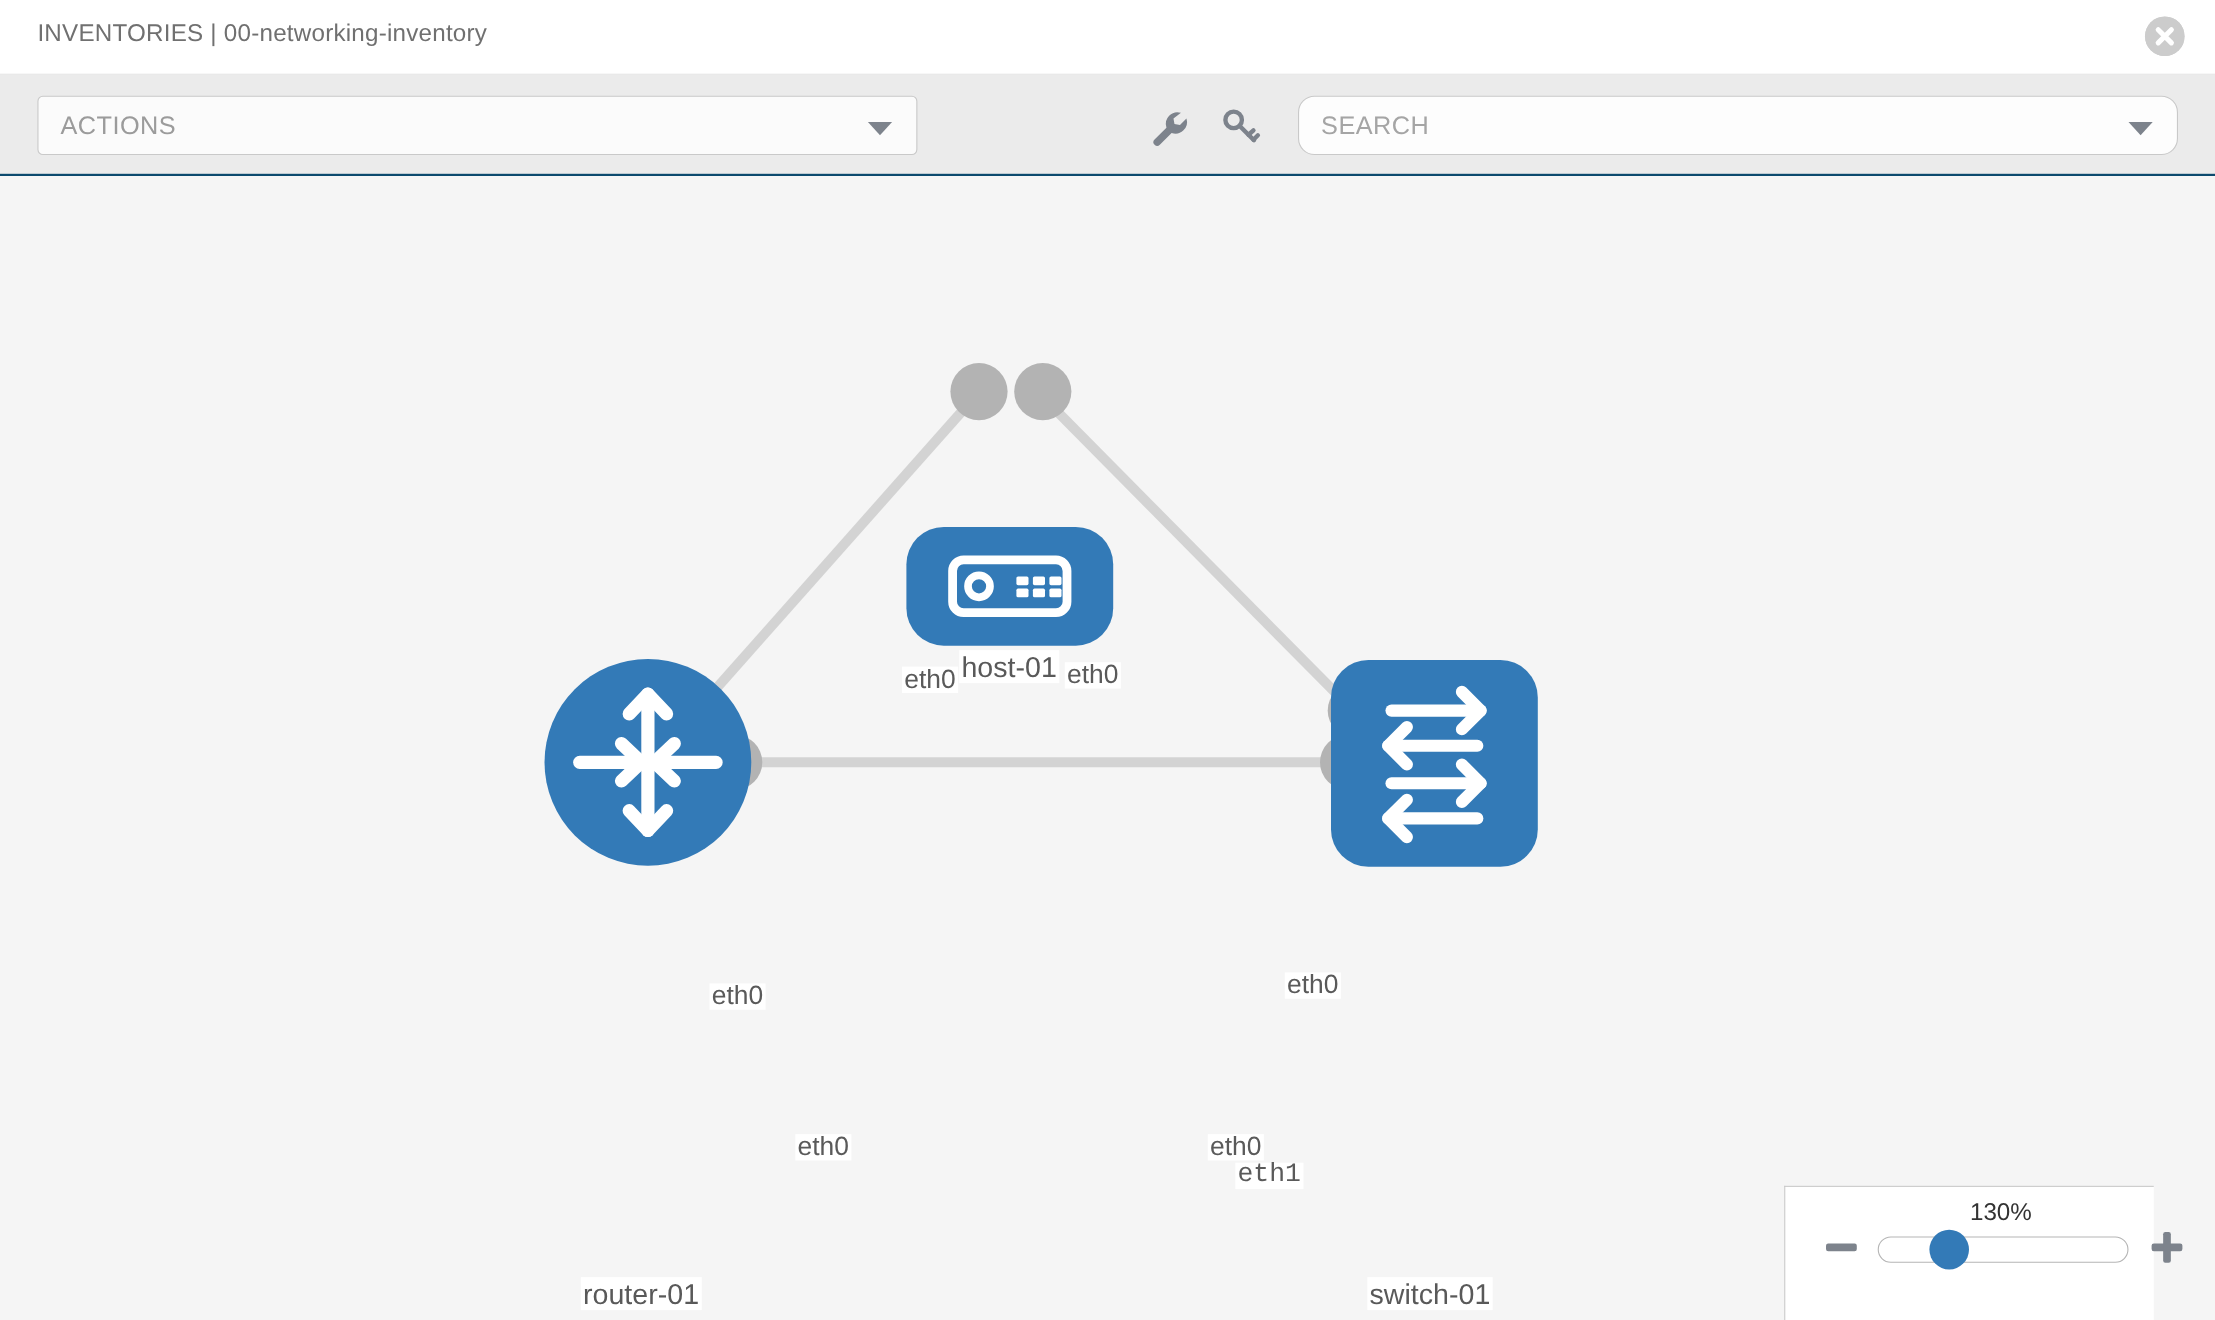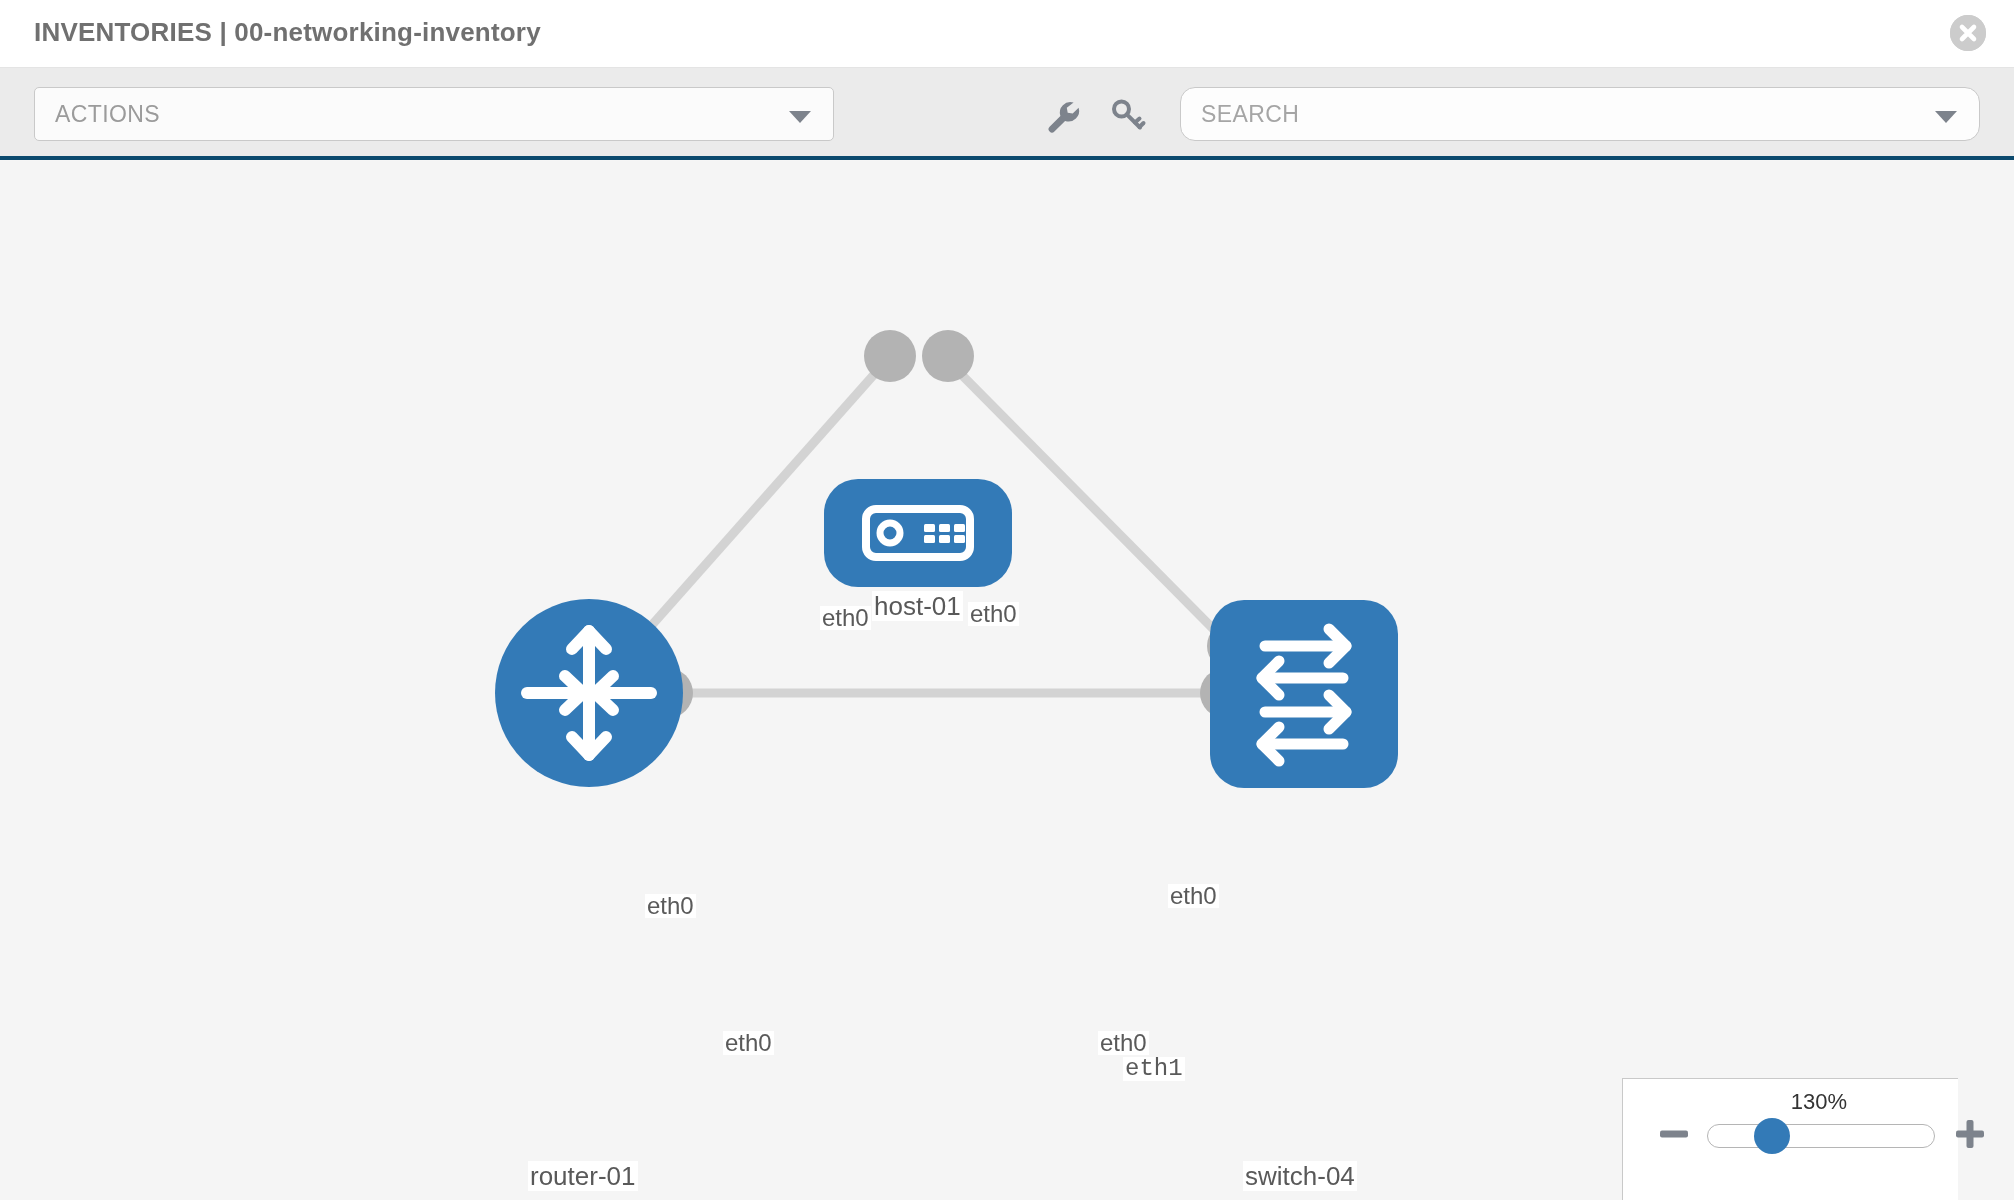--- a/index.html
+++ b/index.html
@@ -21,43 +21,43 @@
   .header {
     position: absolute;
     top: 0; left: 0;
     width: 2014px; height: 68px;
     background: #ffffff;
     border-bottom: 1px solid #e4e4e4;
   }
   .page-title {
     position: absolute;
     left: 34px; top: 17px;
-    font-size: 26px;
-    font-weight: bold;
+    font-size: 22px;
+    font-weight: normal;
     color: #707070;
     letter-spacing: 0.2px;
     white-space: nowrap;
   }
   .close-btn {
     position: absolute;
     right: 28px; top: 15px;
     width: 36px; height: 36px;
     border-radius: 50%;
     background: #cccccc;
     cursor: pointer;
   }
   .close-btn svg { display: block; }
 
   
   .toolbar {
     position: absolute;
     top: 68px; left: 0;
     width: 2014px; height: 92px;
     background: #ebebeb;
-    border-bottom: 4px solid #0c4a6e;
+    border-bottom: 2px solid #0c4a6e;
   }
   .actions-select {
     position: absolute;
     left: 34px; top: 19px;
     width: 800px; height: 54px;
     background: #fbfbfb;
     border: 1px solid #c9c9c9;
     border-radius: 5px;
     cursor: pointer;
   }
@@ -287,21 +287,21 @@
           <path d="M-39 18 H 42"></path>
           <path d="M25 1 L42 18 L25 35"></path>
           <path d="M39 50 H -42"></path>
           <path d="M-25 33 L-42 50 L-25 67"></path>
         </g>
       </g>
     </svg>
 
     <div class="nlabel" style="left:872px; top:430px;">host-01</div>
     <div class="nlabel" style="left:528px; top:1000px;">router-01</div>
-    <div class="nlabel" style="left:1243px; top:1000px;">switch-04</div>
+    <div class="nlabel" style="left:1243px; top:1000px;">switch-01</div>
 
     <div class="elabel" style="left:820px; top:445px;">eth0</div>
     <div class="elabel" style="left:968px; top:441px;">eth0</div>
     <div class="elabel" style="left:645px; top:733px;">eth0</div>
     <div class="elabel" style="left:1168px; top:723px;">eth0</div>
     <div class="elabel" style="left:723px; top:870px;">eth0</div>
     <div class="elabel" style="left:1098px; top:870px;">eth0</div>
     <div class="elabel" style="left:1123px; top:896px;font-family:Liberation Mono, monospace;">eth1</div>
   </div>
 

